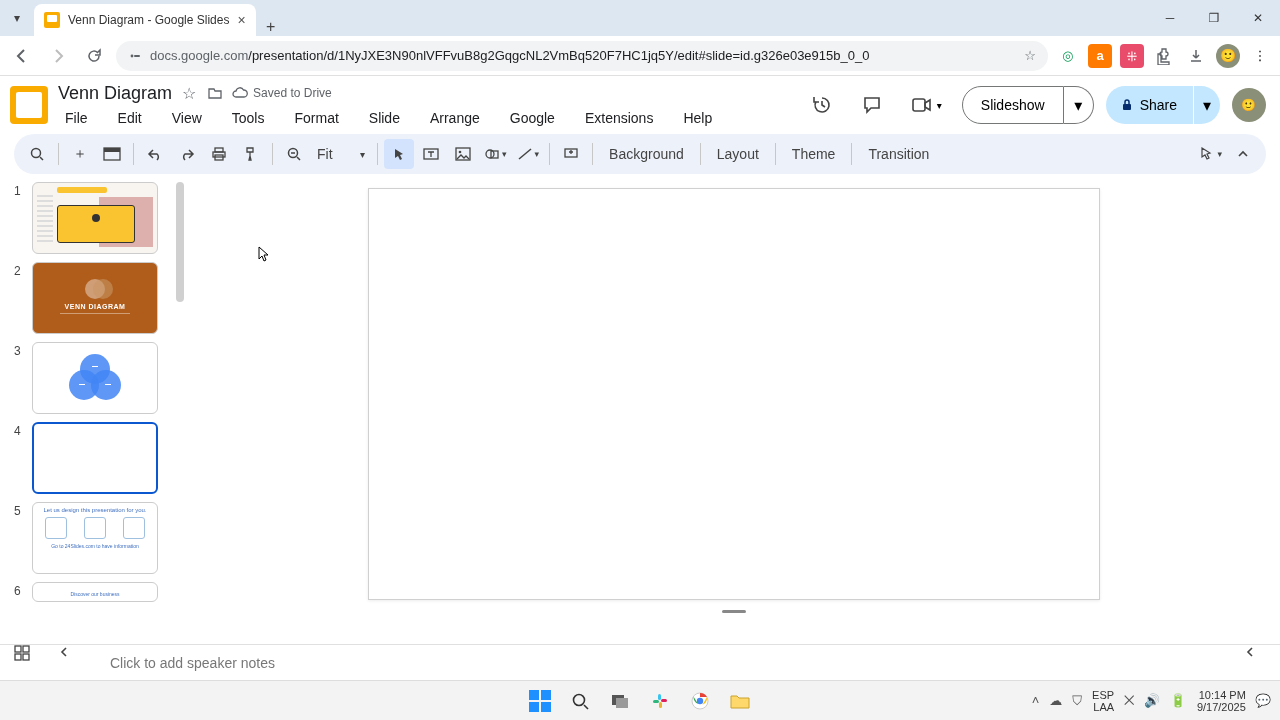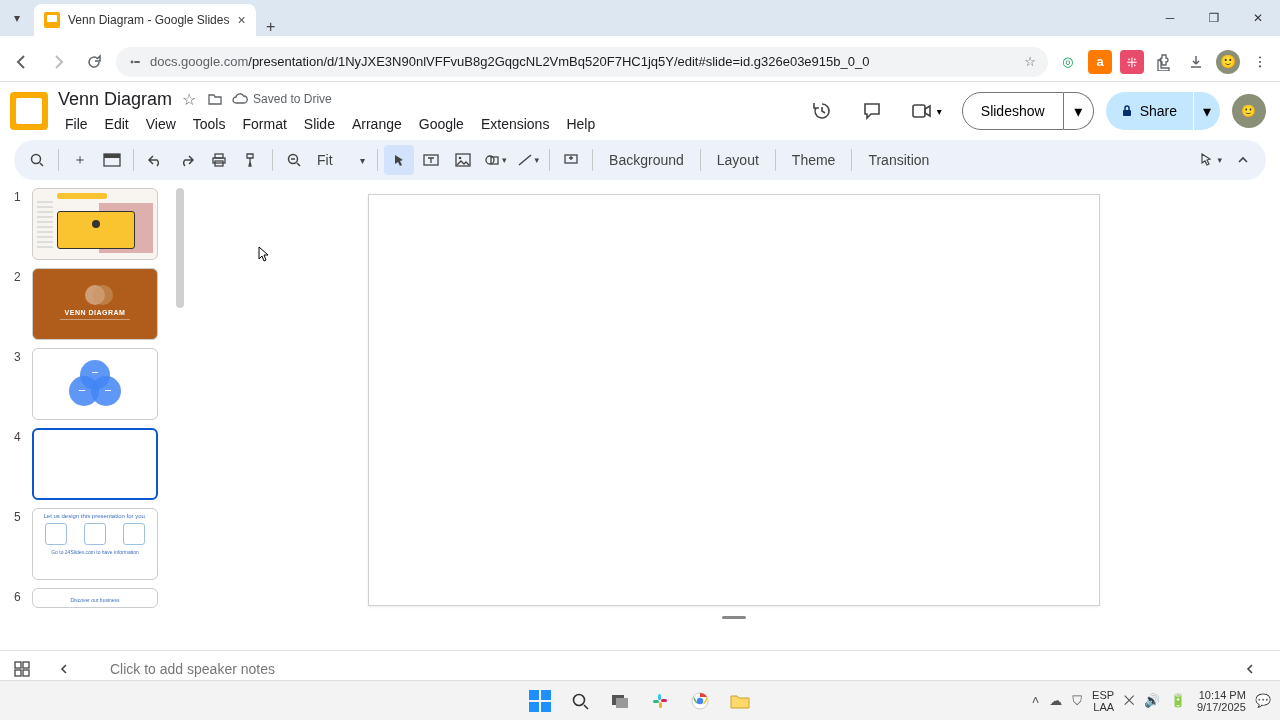--- a/index.html
+++ b/index.html
@@ -8,40 +8,40 @@
   
   .browser-top { height: 36px; background: #dde7f1; display: flex; align-items: flex-end; }
   .tab-dropdown { width: 34px; height: 36px; display:flex; align-items:center; justify-content:center; color:#444; font-size:12px; }
   .browser-tab { background:#fff; border-radius:8px 8px 0 0; height:32px; display:flex; align-items:center; gap:8px; padding:0 10px; min-width:190px; }
   .tab-favicon { width:16px; height:16px; background:#f9ab00; border-radius:2px; position:relative; }
   .tab-favicon::after { content:""; position:absolute; left:3px; top:3px; width:10px; height:7px; background:#fff; border-radius:1px; }
   .tab-title { font-size:12px; color:#333; }
   .tab-close { color:#555; font-size:14px; margin-left:auto; }
   .tab-add { width:30px; text-align:center; color:#444; font-size:16px; }
 
-  .browser-bar { height:40px; background:#fff; border-bottom:1px solid #e0e0e0; display:flex; align-items:center; padding:0 8px; gap:8px;margin-top:6px; }
+  .browser-bar { height:40px; background:#fff; border-bottom:1px solid #e0e0e0; display:flex; align-items:center; padding:0 8px; gap:8px; }
   .nav-btn { width:28px; height:28px; display:flex; align-items:center; justify-content:center; color:#5f6368; border-radius:50%; }
   .nav-btn.disabled { color:#b0b0b0; }
   .url-bar { flex:1; height:30px; background:#f1f3f4; border-radius:15px; display:flex; align-items:center; padding:0 12px; gap:8px; color:#5f6368; font-size:13px; }
   .url-text { color:#202124; }
   .url-domain { color:#5f6368; }
   .ext-icon { width:24px; height:24px; display:flex; align-items:center; justify-content:center; border-radius:4px; font-size:13px; }
   .window-controls { position:absolute; right:0; top:0; display:flex; height:36px; }
   .win-ctrl { width:44px; display:flex; align-items:center; justify-content:center; color:#333; font-size:12px; }
 
   
   .gs-header { height:58px; display:flex; align-items:center; padding:0 14px 0 10px; gap:10px; }
   .gs-logo { width:38px; height:38px; background:#f9ab00; border-radius:4px; position:relative; }
   .gs-logo::after { content:""; position:absolute; left:6px; top:6px; right:6px; bottom:6px; background:#fff; border-radius:2px; }
   .gs-title-block { display:flex; flex-direction:column; gap:2px; }
   .gs-title-row { display:flex; align-items:center; gap:8px; }
   .doc-title { font-size:18px; color:#202124; }
   .hi { width:18px; height:18px; display:flex; align-items:center; justify-content:center; color:#5f6368; }
   .saved { font-size:12px; color:#5f6368; display:flex; gap:5px; align-items:center; }
-  .menus { display:flex; gap:3px; margin-top:2px; }
+  .menus { display:flex; gap:16px; margin-top:2px; }
   .menu { font-size:14px; color:#202124; padding:2px 7px; border-radius:4px; }
   .header-right { margin-left:auto; display:flex; align-items:center; gap:12px; }
   .hbtn { width:38px; height:38px; border-radius:50%; display:flex; align-items:center; justify-content:center; color:#444; }
   .meet { display:flex; align-items:center; gap:4px; padding:0 8px; height:38px; }
   .slideshow { display:flex; align-items:center; }
   .slideshow-main { height:38px; padding:0 18px; border:1px solid #747775; border-radius:20px 0 0 20px; display:flex; align-items:center; font-size:14px; }
   .slideshow-drop { height:38px; width:30px; border:1px solid #747775; border-left:none; border-radius:0 20px 20px 0; display:flex; align-items:center; justify-content:center; }
   .share { display:flex; align-items:center; }
   .share-main { height:38px; background:#c2e7ff; padding:0 16px 0 14px; border-radius:20px 0 0 20px; display:flex; align-items:center; gap:6px; font-size:14px; font-weight:500; }
   .share-drop { height:38px; width:26px; background:#c2e7ff; border-radius:0 20px 20px 0; display:flex; align-items:center; justify-content:center; margin-left:1px; }
@@ -87,21 +87,21 @@
   .thumb-s5 .boxes { display:flex; justify-content:space-around; margin-bottom:4px; }
   .thumb-s5 .bx { width:22px; height:22px; border:1px solid #a0c0e0; border-radius:3px; }
   .thumb-s6 { padding:4px; font-size:5px; color:#4070c0; text-align:center; }
   .thumb-s6.partial { height:20px; }
 
   .canvas-area { flex:1; position:relative; display:flex; align-items:flex-start; justify-content:center; padding:14px 30px 0 30px; }
   .canvas { width:732px; height:412px; background:#fff; border:1px solid #d0d0d0; box-shadow:0 1px 3px rgba(0,0,0,.08); position:relative; }
   .canvas-handle { position:absolute; bottom:-14px; left:50%; transform:translateX(-50%); width:24px; height:3px; background:#888; border-radius:2px; }
   .cursor-ptr { position:absolute; left:258px; top:246px; font-size:14px; color:#222; }
 
-  .bottom-strip { height:36px; display:flex; align-items:center; padding:0 14px; gap:28px; border-top:1px solid #e0e0e0; }
+  .bottom-strip { height:36px; display:flex; padding:0 14px; gap:28px; border-top:1px solid #e0e0e0; }
   .grid-icon { font-size:16px; color:#444; }
   .collapse-icon { font-size:14px; color:#444; }
   .notes-area { flex:1; height:36px; display:flex; align-items:center; padding:0 12px; color:#777; font-size:14px; }
   .explore { width:22px; color:#444; text-align:center; }
 
   
   .taskbar { position:absolute; left:0; right:0; bottom:0; height:40px; background:#f3f3f3; border-top:1px solid #ddd; display:flex; align-items:center; justify-content:center; }
   .task-icons { display:flex; gap:14px; align-items:center; }
   .task-icon { width:26px; height:26px; display:flex; align-items:center; justify-content:center; font-size:16px; border-radius:4px; }
   .win-logo { display:grid; grid-template-columns:10px 10px; grid-template-rows:10px 10px; gap:2px; }

